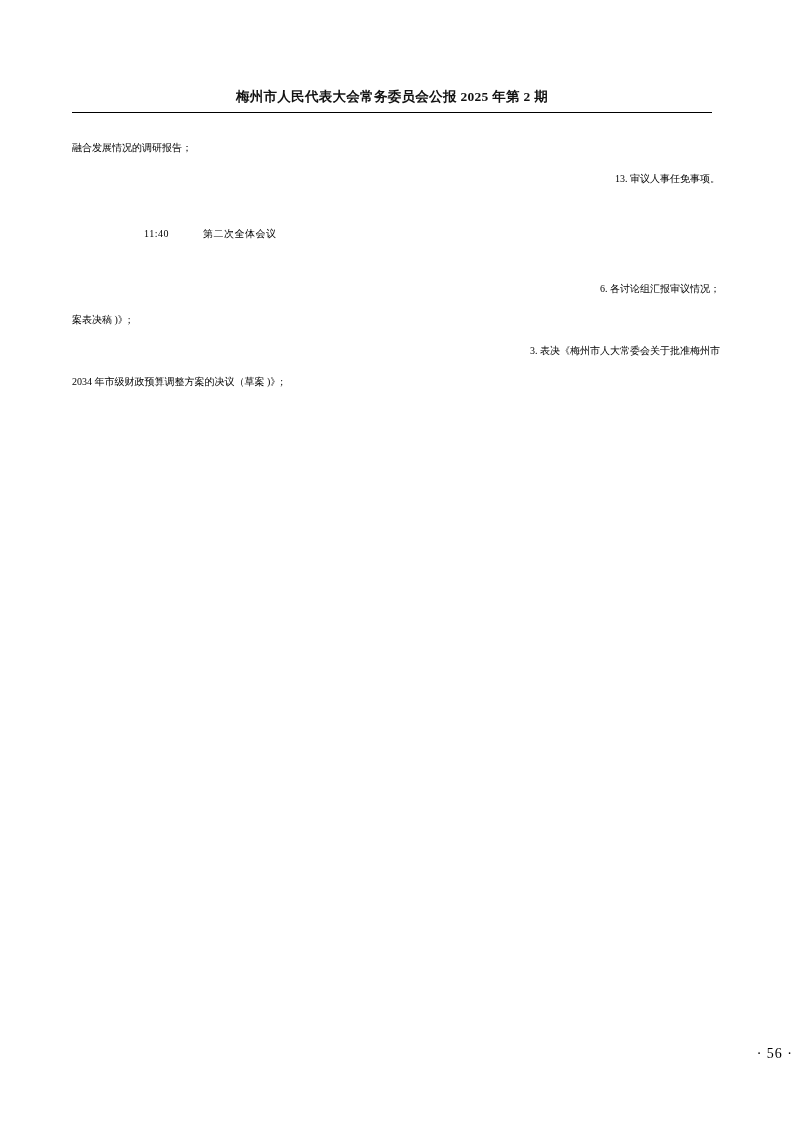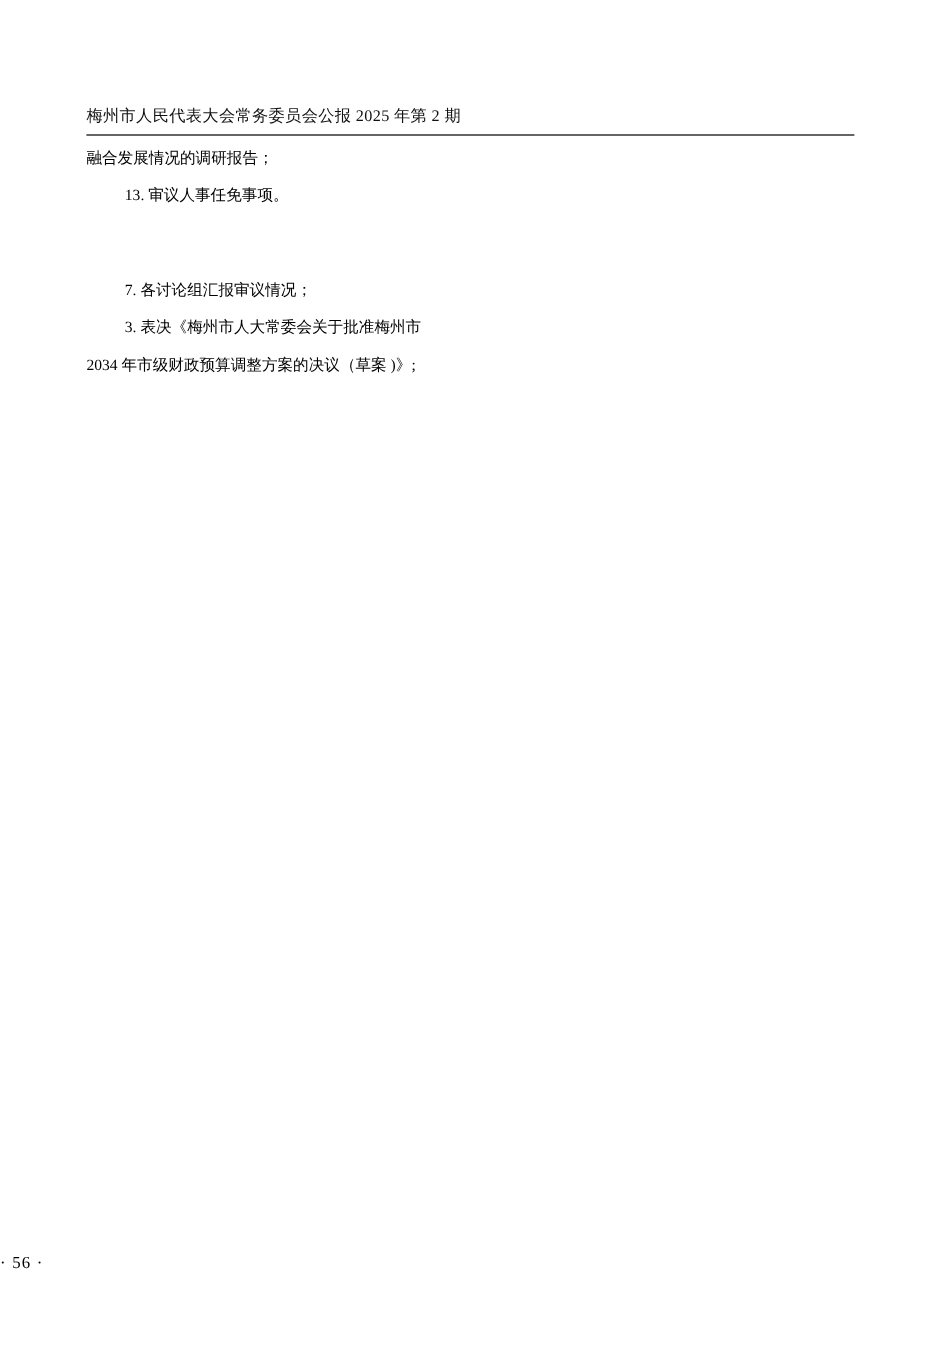--- a/index.html
+++ b/index.html
@@ -22,91 +22,95 @@
     width: 793px;
     height: 1122px;
     box-sizing: border-box;
   }
   .header {
     position: absolute;
     left: 72px;
     top: 88px;
     width: 640px;
     font-size: 13.5px;
-    font-weight: normal;
+    font-weight: bold;
     letter-spacing: 0.3px;
     color: #111;
     white-space: nowrap;
+    text-align: center;
   }
   .header-rule {
     position: absolute;
     left: 72px;
     top: 112px;
     width: 640px;
     border-top: 1.6px solid #000;
     height: 0;
   }
   .body-block {
     position: absolute;
     left: 72px;
-    top: 116px;
+    top: 132px;
     width: 648px;
-    font-size: 13px;
+    font-size: 10px;
     line-height: 31px;
     color: #000;
   }
   .line {
     white-space: pre-wrap;
   }
   .indent-1 {
     text-indent: 0;
   }
   .indent-2 {
     padding-left: 32px;
+    text-align: right;
   }
   .meeting-heading {
     padding-left: 72px;
     letter-spacing: 0.5px;
   }
   .gap-med {
     height: 24px;
   }
   .tab-gap {
     display: inline-block;
     width: 34px;
   }
   .footer {
     position: absolute;
     left: 0;
     top: 1046px;
     width: 793px;
-    text-align: left;
+    text-align: right;
     font-size: 14px;
     letter-spacing: 1px;
   }
 </style>
 </head>
 <body>
 
 <div class="page">
 
   <div class="header">梅州市人民代表大会常务委员会公报 2025 年第 2 期</div>
   <div class="header-rule"></div>
 
   <div class="body-block">
 
     <div class="line indent-1">融合发展情况的调研报告；</div>
     <div class="line indent-2">13. 审议人事任免事项。</div>
 
     <div class="gap-med"></div>
 
+    <div class="line meeting-heading"><span>11:40</span><span class="tab-gap"></span><span>第二次全体会议</span></div>
 
     <div class="gap-med"></div>
 
-    <div class="line indent-2">7. 各讨论组汇报审议情况；</div>
+    <div class="line indent-2">6. 各讨论组汇报审议情况；</div>
+    <div class="line indent-1">案表决稿 )》;</div>
     <div class="line indent-2">3. 表决《梅州市人大常委会关于批准梅州市</div>
     <div class="line indent-1">2034 年市级财政预算调整方案的决议（草案 )》;</div>
 
   </div>
 
   <div class="footer">· 56 ·</div>
 
 </div>
 
 </body></html>

